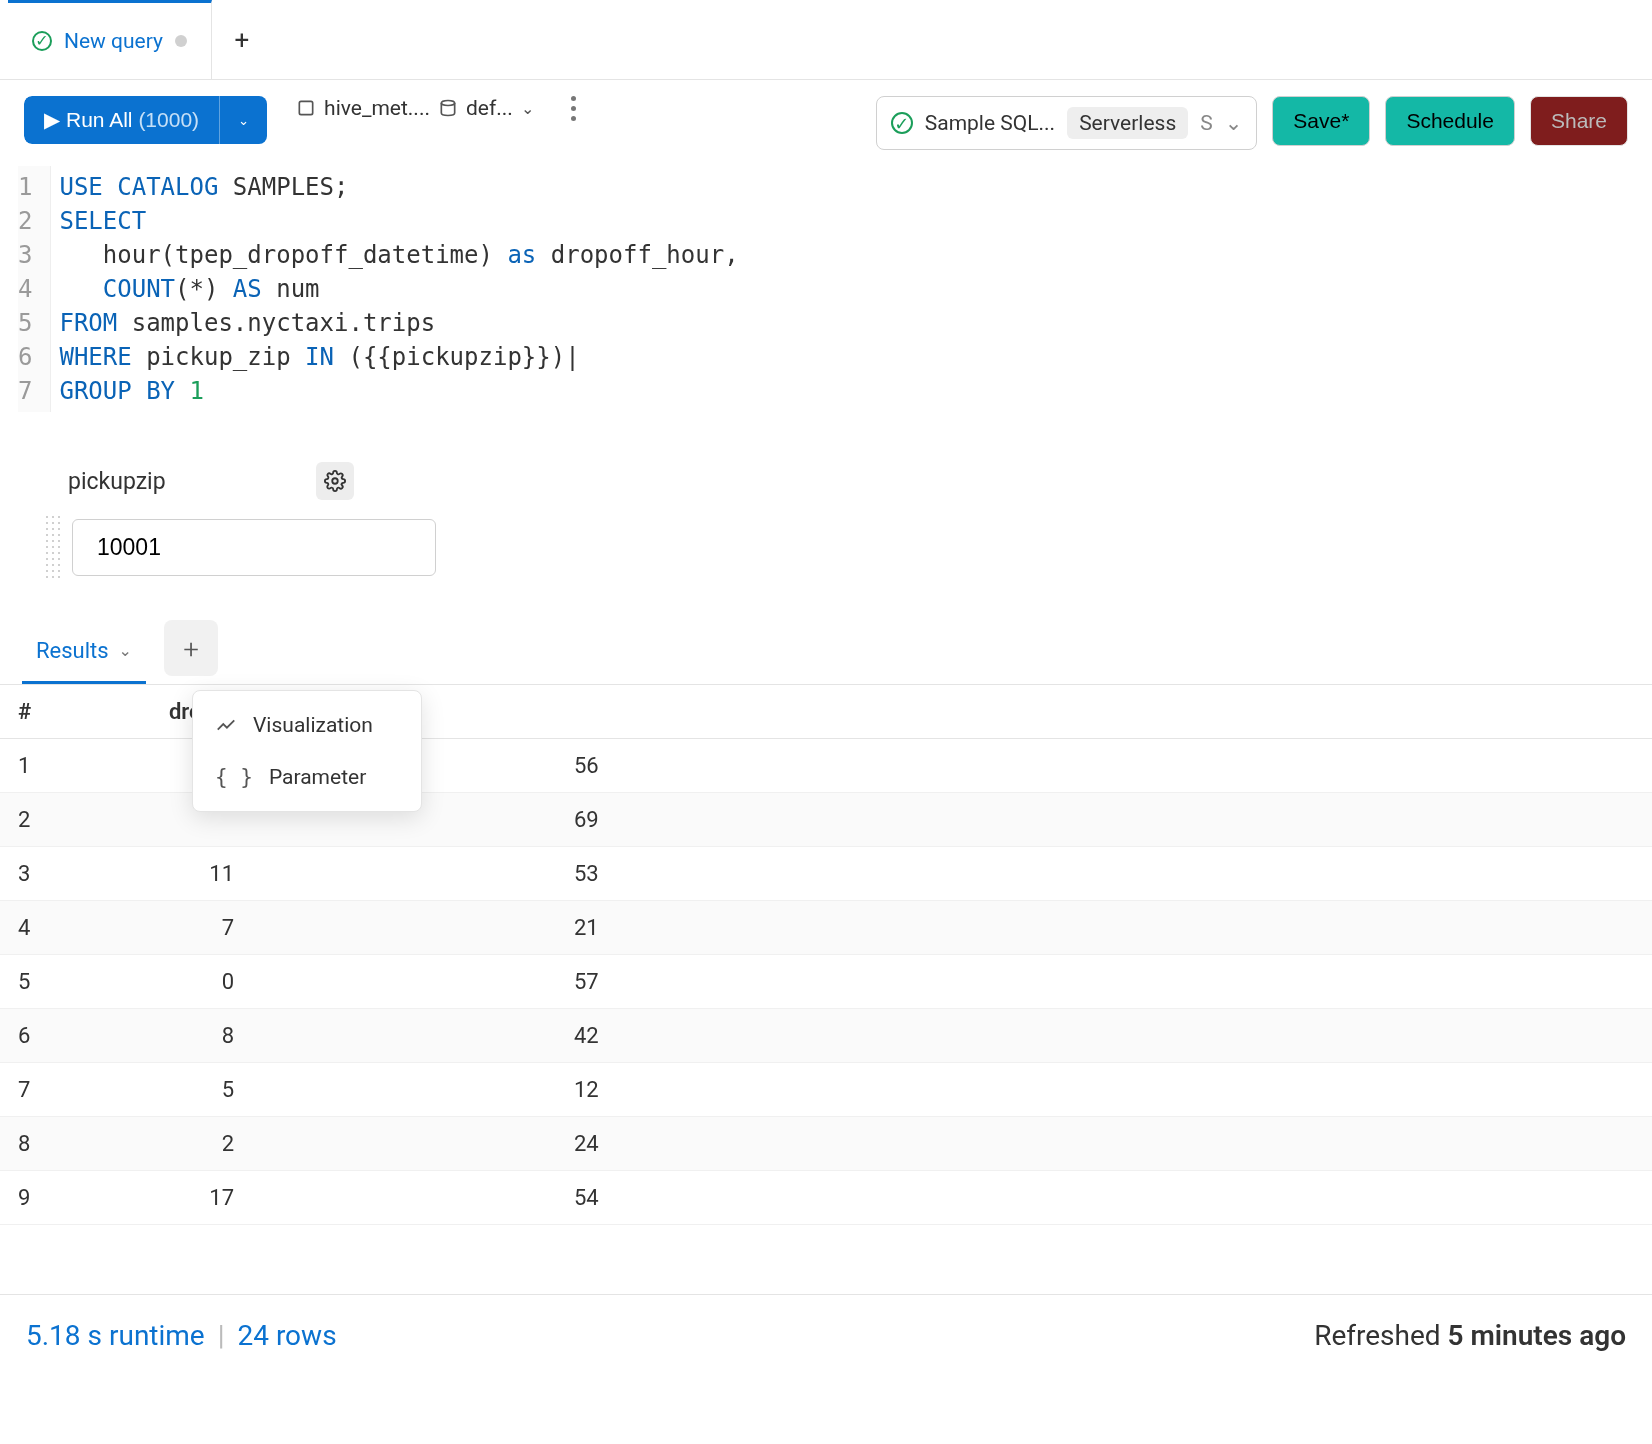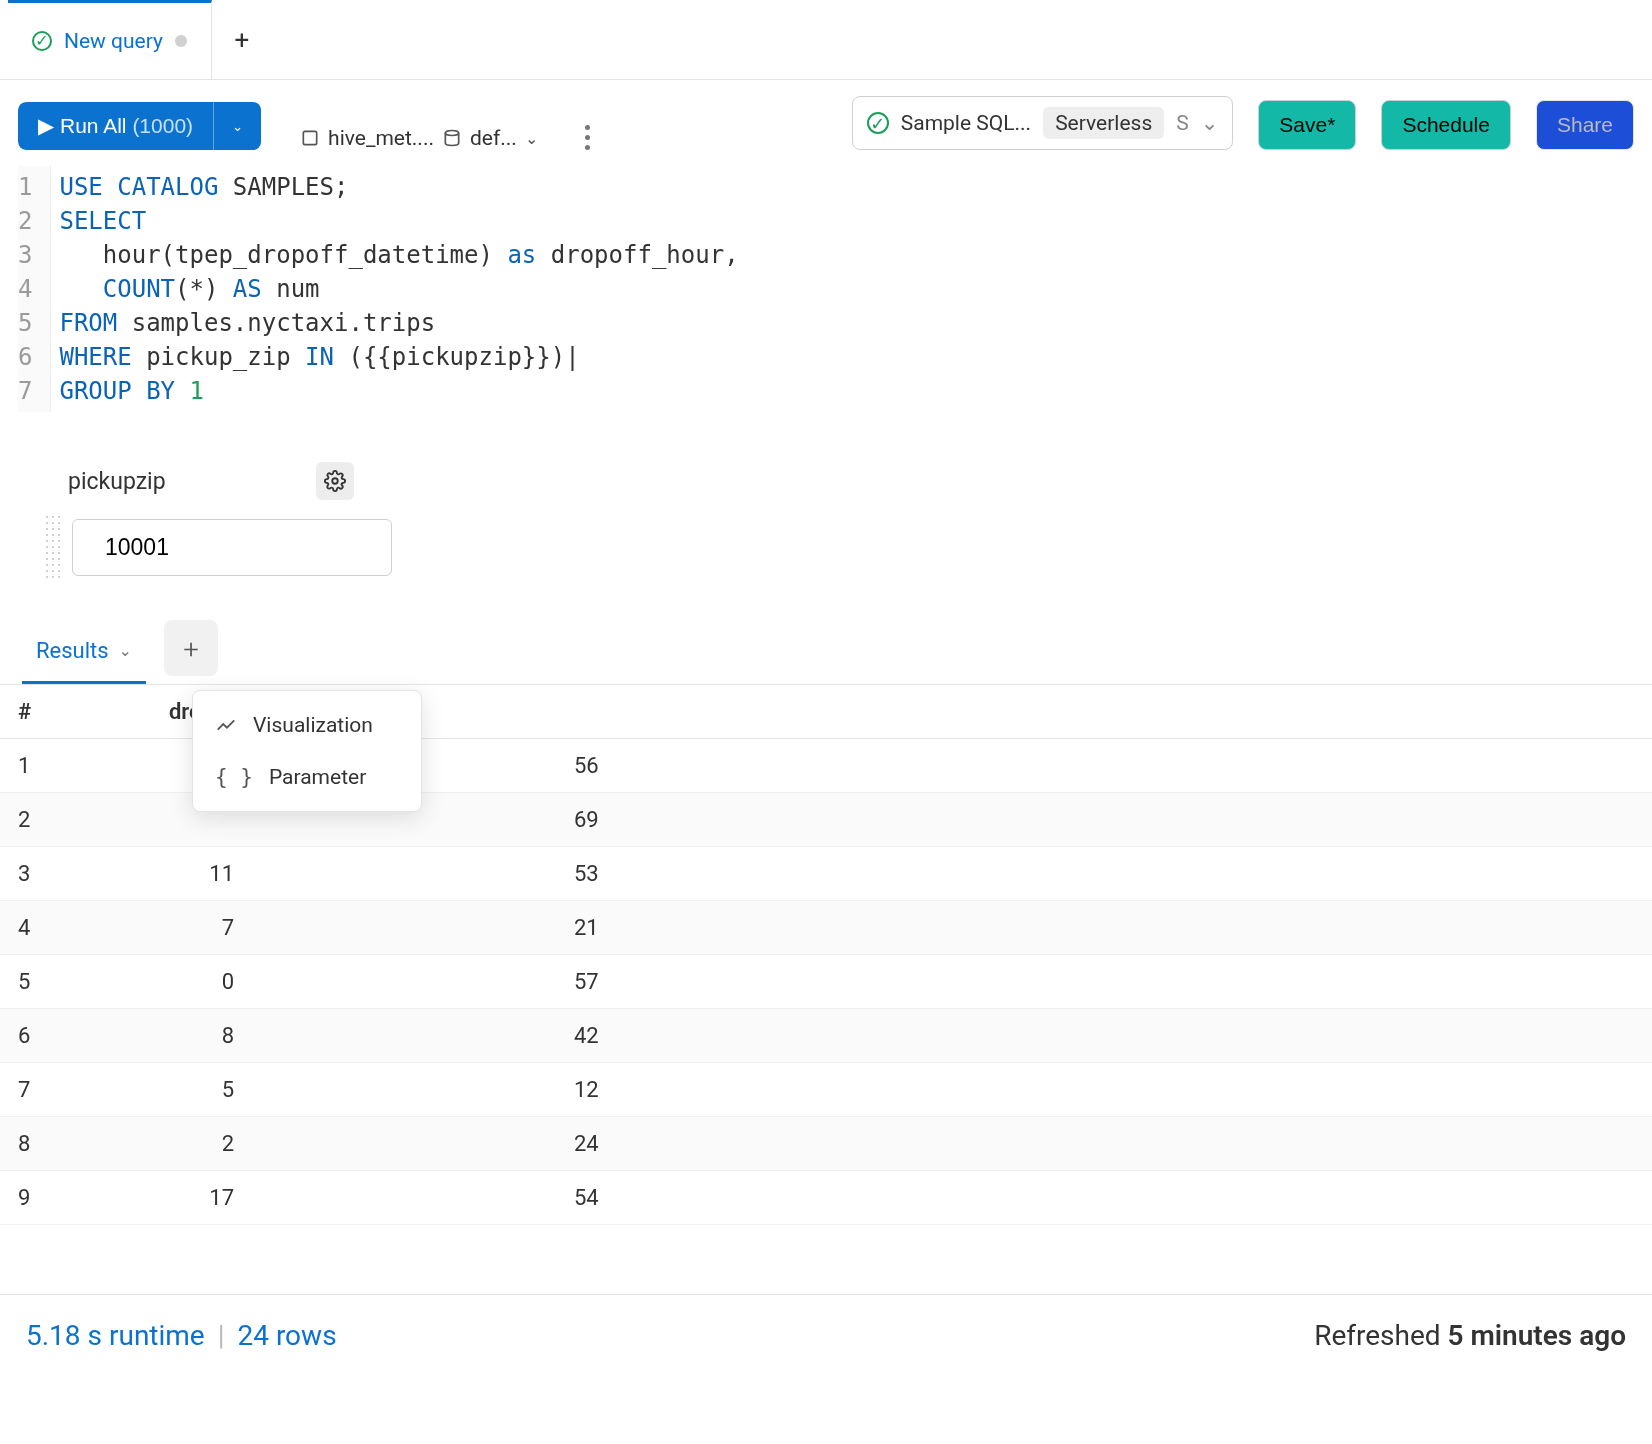--- a/index.html
+++ b/index.html
@@ -29,21 +29,21 @@
     border-top: 3px solid #0b72d0;
     border-right: 1px solid #e4e4e4;
     color: #0b72d0;
     font-size: 21px;
     cursor: pointer;
   }
   .tab .check { color:#1b9e5a; font-size:16px; border:2px solid #1b9e5a; border-radius:50%; width:20px; height:20px; display:inline-flex; align-items:center; justify-content:center; line-height:1; }
   .tab .dot { width:12px; height:12px; border-radius:50%; background:#d0d0d0; display:inline-block; }
   .tab-plus { width:60px; display:flex; align-items:center; justify-content:center; font-size:26px; color:#333; cursor:pointer; height:100%; }
   .toolbar {
-    display:flex; align-items:flex-end; gap:25px; padding:16px 18px; font-size:20px;
+    display:flex; align-items:flex-start; gap:15px; padding:16px 24px; font-size:20px;
   }
   .btn {
     display:inline-flex; align-items:center; justify-content:center;
     border:1px solid #d0d0d0; border-radius:8px; background:#14b8a6;
     padding:12px 20px; font-size:21px; cursor:pointer; white-space:nowrap;
   }
   .btn-primary {
     background:#0b72d0; color:#fff; border:none; border-radius:8px 0 0 8px;
     padding:12px 20px; font-size:21px;
   }
@@ -59,37 +59,37 @@
     display:flex; align-items:center; gap:8px; margin-left:14px; font-size:21px; color:#333; cursor:pointer;
   }
   .kebab { width:28px; display:flex; flex-direction:column; align-items:center; gap:5px; cursor:pointer; margin:0 10px; }
   .kebab span { width:5px; height:5px; border-radius:50%; background:#777; }
   .status-pill {
     display:flex; align-items:center; gap:12px; border:1px solid #d0d0d0; border-radius:8px;
     padding:10px 14px; font-size:21px;
   }
   .status-pill .check2 { color:#1b9e5a; font-size:18px; border:2px solid #1b9e5a; border-radius:50%; width:22px; height:22px; display:inline-flex; align-items:center; justify-content:center; }
   .badge { background:#eee; border-radius:6px; padding:4px 12px; }
-  .disabled { color:#bbb; background:#1d4ed8; border-color:#e4e4e4; cursor:default; }
+  .disabled { color:#bbb; background:#7f1d1d; border-color:#e4e4e4; cursor:default; }
   .spacer { flex:1; }
   .editor { display:flex; font-family: "SF Mono","Menlo","Consolas",monospace; font-size:24px; line-height:34px; padding-left:18px; }
   .gutter { text-align:right; color:#9a9a9a; padding: 4px 10px 4px 0; user-select:none; background:#fafafa; border-right:1px solid #eee;}
   .gutter div { padding-right:8px; }
   .code { padding:4px 8px; white-space:pre; }
   .kw { color:#0a63b6; }
   .kw2 { color:#0a63b6; }
   .num { color:#1b9e5a; }
 
   .param-section { padding: 50px 22px 10px 44px; }
   .param-row { display:flex; align-items:center; gap:20px; margin-bottom:14px; }
   .param-name { font-size:23px; color:#333; margin-left:24px; }
   .gear-btn { width:38px; height:38px; border-radius:6px; background:#ededed; display:flex; align-items:center; justify-content:center; cursor:pointer; margin-left:130px;}
   .drag-handle { width:20px; height:66px; background-image:radial-gradient(#d0d0d0 1px, transparent 1px); background-size:6px 6px; cursor:grab; margin-right:8px;}
   .param-input {
-    border:1px solid #d0d0d0; border-radius:6px; padding:14px 32px; font-size:23px; width:320px;
+    border:1px solid #d0d0d0; border-radius:6px; padding:14px 24px; font-size:23px; width:364px;
   }
   .param-input-row { display:flex; align-items:center; }
 
   .results-tabs { display:flex; align-items:flex-start; border-bottom:1px solid #e4e4e4; margin-top:30px; padding-left:22px; position:relative;}
   .results-tab { color:#0b72d0; font-size:22px; padding:18px 14px; border-bottom:3px solid #0b72d0; display:flex; align-items:center; gap:10px; cursor:pointer;}
   .results-tab .chev { color:#7a7a7a; font-size:16px;}
   .results-add { width:54px; height:56px; margin-left:18px; border-radius:8px; background:#f1f1f1; display:flex; align-items:center; justify-content:center; font-size:26px; color:#555; cursor:pointer; margin-bottom:8px;}
 
   .dropdown {
     position:absolute; top:70px; left:192px; background:#fff; border:1px solid #e4e4e4;

